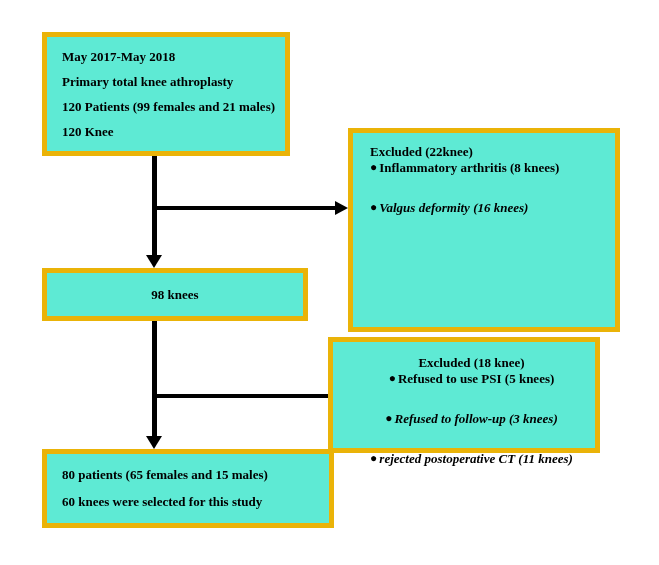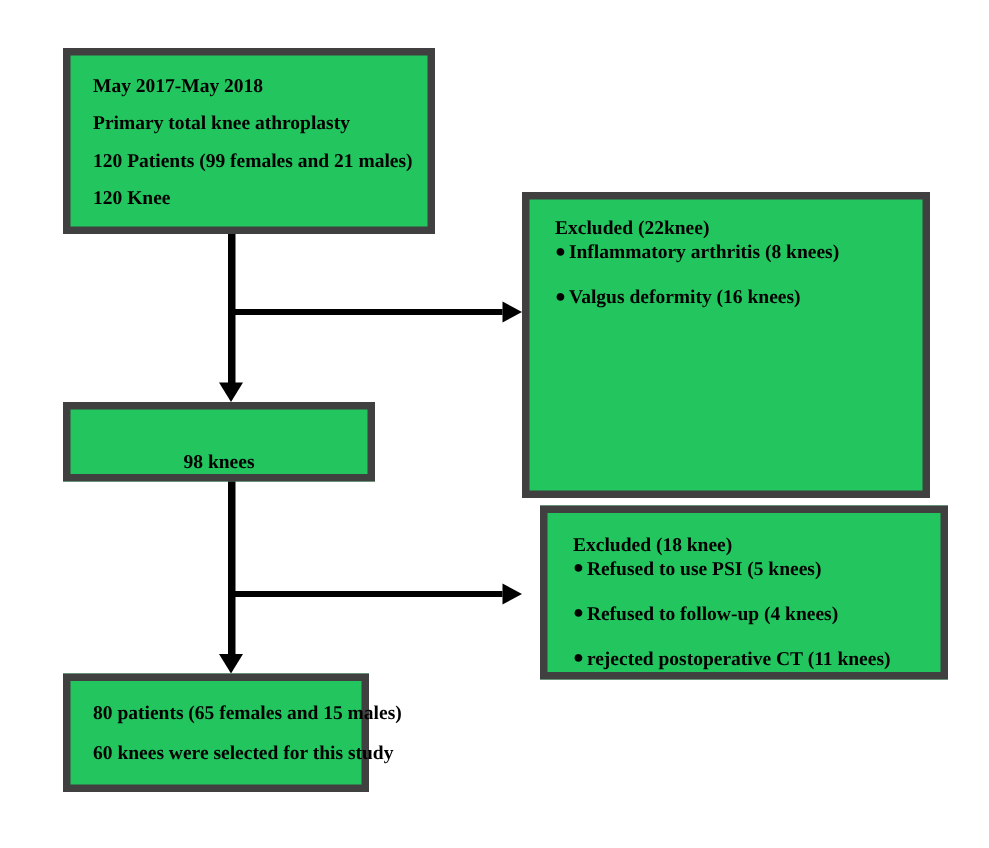--- a/index.html
+++ b/index.html
@@ -12,50 +12,51 @@
     width: 659px;
     height: 565px;
     background: #ffffff;
     overflow: hidden;
     font-weight: bold;
     color: #000000;
     font-size: 13px;
   }
   .box {
     position: absolute;
-    border: 5px solid #404040;
-    background: #22c55e;
+    border: 5px solid #eab308;
+    background: #5eead4;
   }
   
   .box-initial {
     left: 42px; top: 32px; width: 248px; height: 124px;
     display: flex; flex-direction: column; justify-content: space-around;
     padding: 7px 4px 7px 15px;
   }
   .box-excluded1 {
     left: 348px; top: 128px; width: 272px; height: 204px;
     padding: 11px 2px 0 17px;
   }
   .box-knees98 {
-    left: 42px; top: 268px; width: 208px; height: 53px;
-    display: flex; align-items: flex-end; justify-content: center;
+    left: 42px; top: 268px; width: 266px; height: 53px;
+    display: flex; align-items: center; justify-content: center;
   }
   .box-excluded2 {
-    left: 360px; top: 337px; width: 272px; height: 116px;
+    left: 328px; top: 337px; width: 272px; height: 116px;
     padding: 13px 2px 0 17px;
+    text-align: center;
   }
   .box-final {
-    left: 42px; top: 449px; width: 204px; height: 79px;
+    left: 42px; top: 449px; width: 292px; height: 79px;
     display: flex; flex-direction: column; justify-content: space-around;
     padding: 8px 4px 8px 15px;
   }
   .line-text { line-height: 16px; white-space: nowrap; }
   .excl-title { line-height: 16px; white-space: nowrap; }
   .excl-item { line-height: 16px; white-space: nowrap; }
-  .excl-item + .excl-item { margin-top: 14px; }
+  .excl-item + .excl-item { margin-top: 24px; font-style: italic; }
   .bullet { font-size: 12px; margin-right: 2px; display: inline-block; transform: translateY(-1px); }
   
   .conn { position: absolute; background: #000000; }
   .v-line1 { left: 152px; top: 156px; width: 5px; height: 100px; }
   .v-line2 { left: 152px; top: 321px; width: 5px; height: 116px; }
   .h-line1 { left: 154px; top: 206px; width: 181px; height: 4px; }
   .h-line2 { left: 154px; top: 394px; width: 181px; height: 4px; }
   .arrow { position: absolute; width: 0; height: 0; }
   .arrow-down1 {
     left: 146px; top: 255px;
@@ -108,21 +109,21 @@
 
   <div class="conn v-line2"></div>
   <div class="arrow arrow-down2"></div>
 
   <div class="conn h-line2"></div>
   <div class="arrow arrow-right2"></div>
 
   <div class="box box-excluded2">
     <div class="excl-title">Excluded (18 knee)</div>
     <div class="excl-item"><span class="bullet">●</span><span>Refused to use PSI (5 knees)</span></div>
-    <div class="excl-item"><span class="bullet">●</span><span>Refused to follow-up (4 knees)</span></div>
+    <div class="excl-item"><span class="bullet">●</span><span>Refused to follow-up (3 knees)</span></div>
     <div class="excl-item"><span class="bullet">●</span><span>rejected postoperative CT (11 knees)</span></div>
   </div>
 
   <div class="box box-final">
     <div class="line-text">80 patients (65 females and 15 males)</div>
     <div class="line-text">60 knees were selected for this study</div>
   </div>
 
 </div>
 

